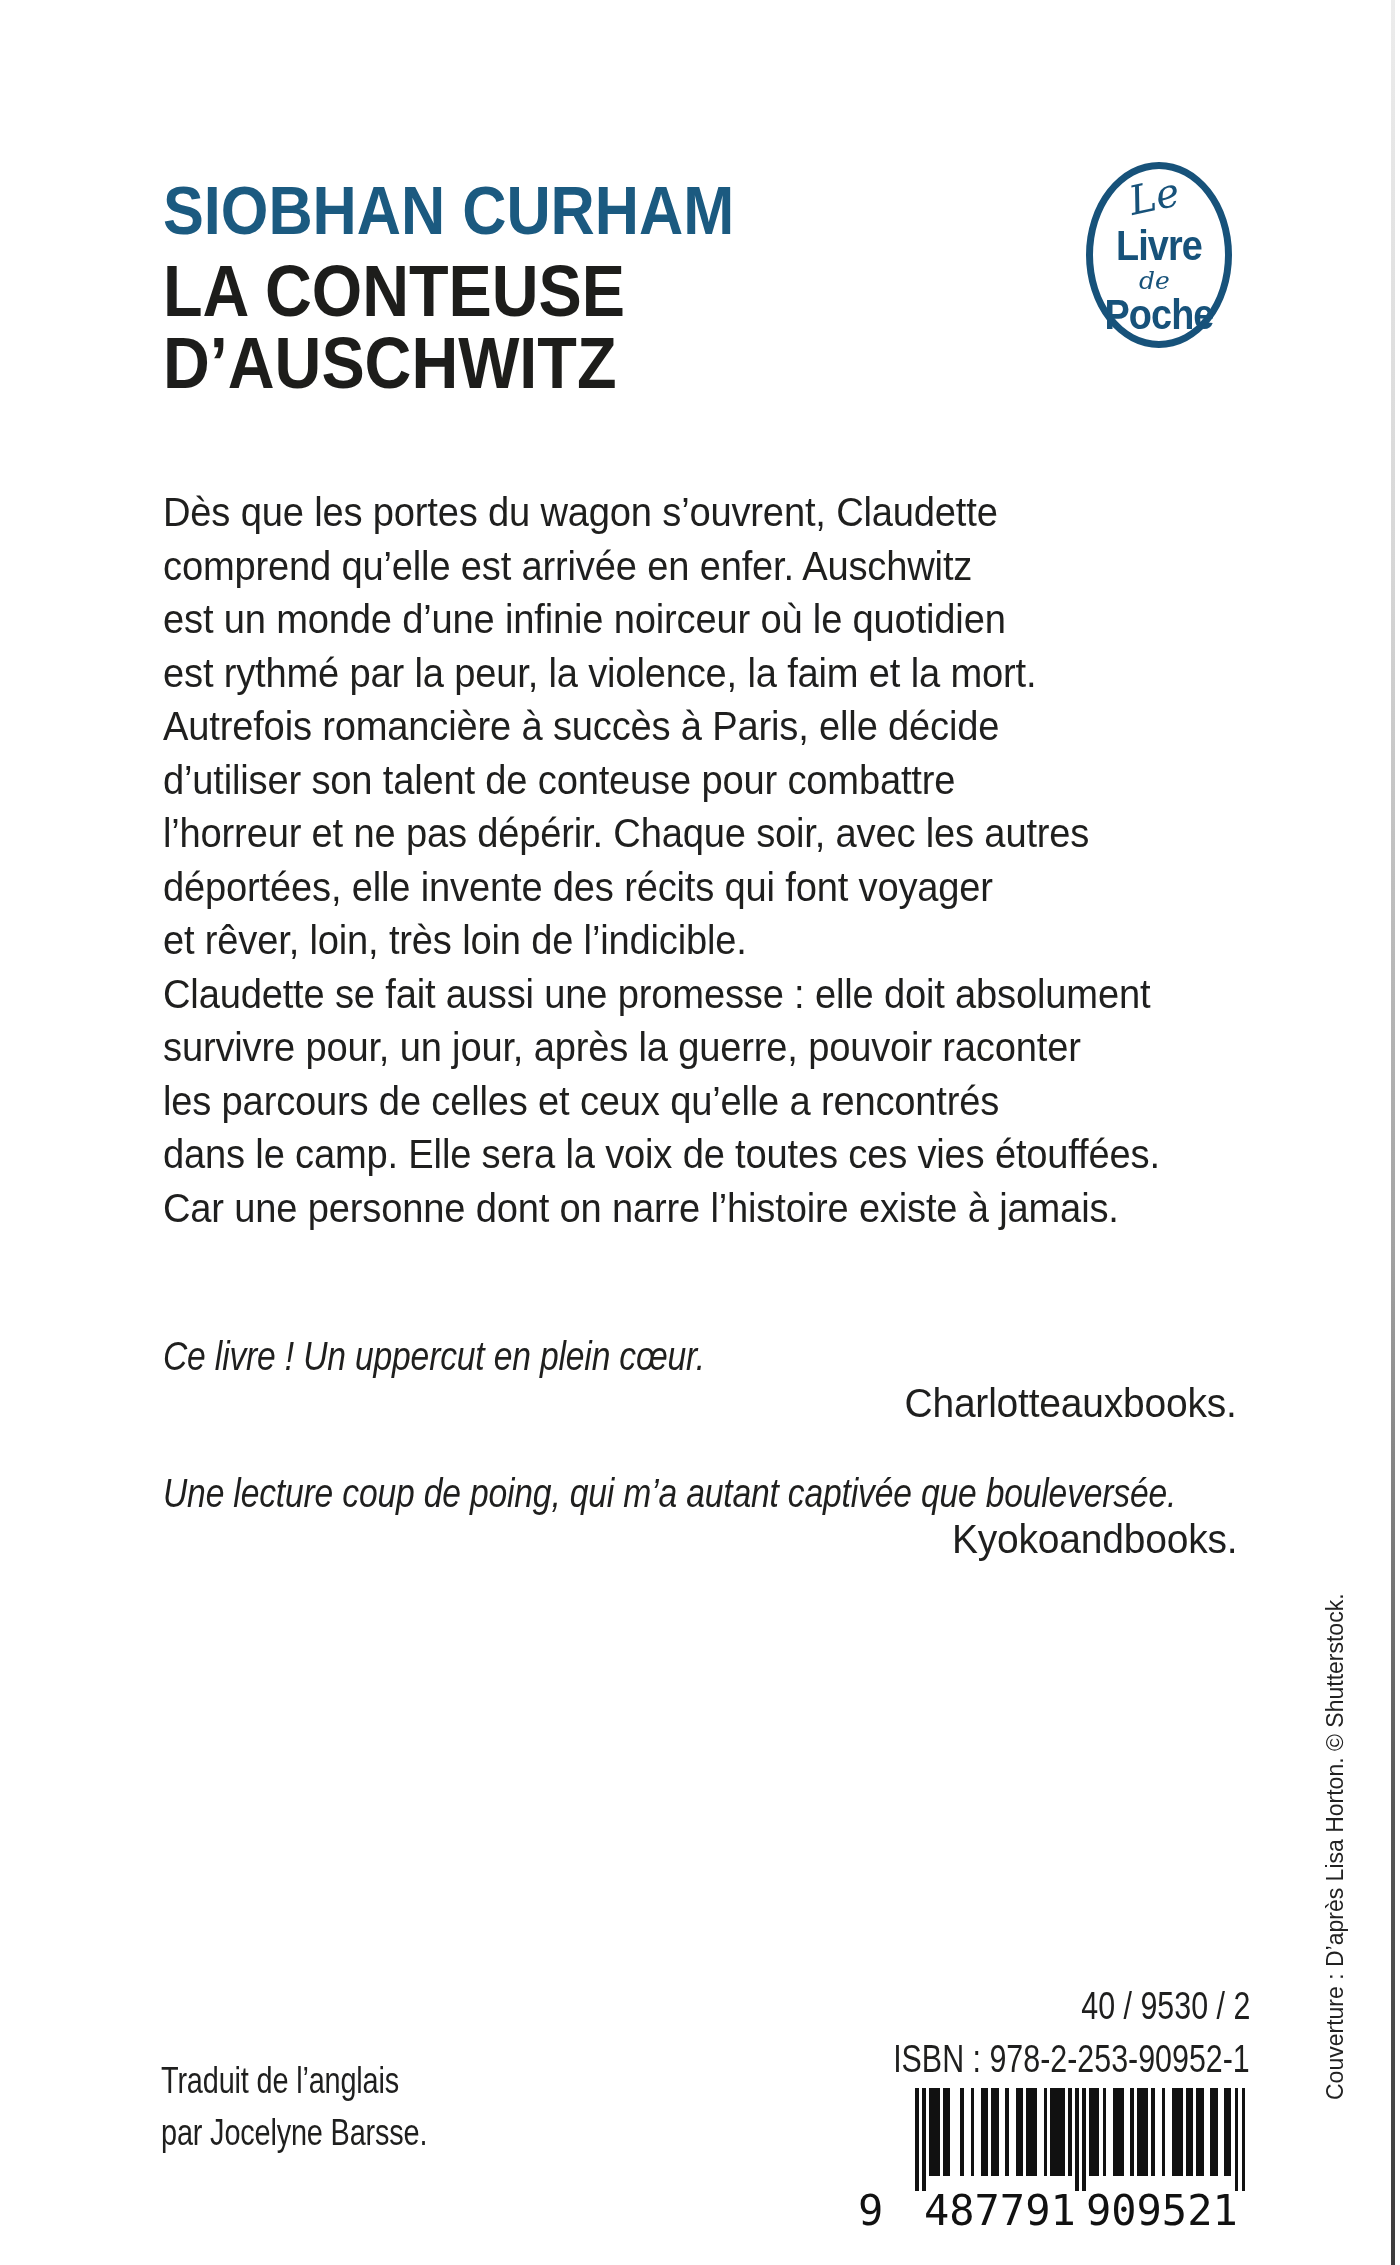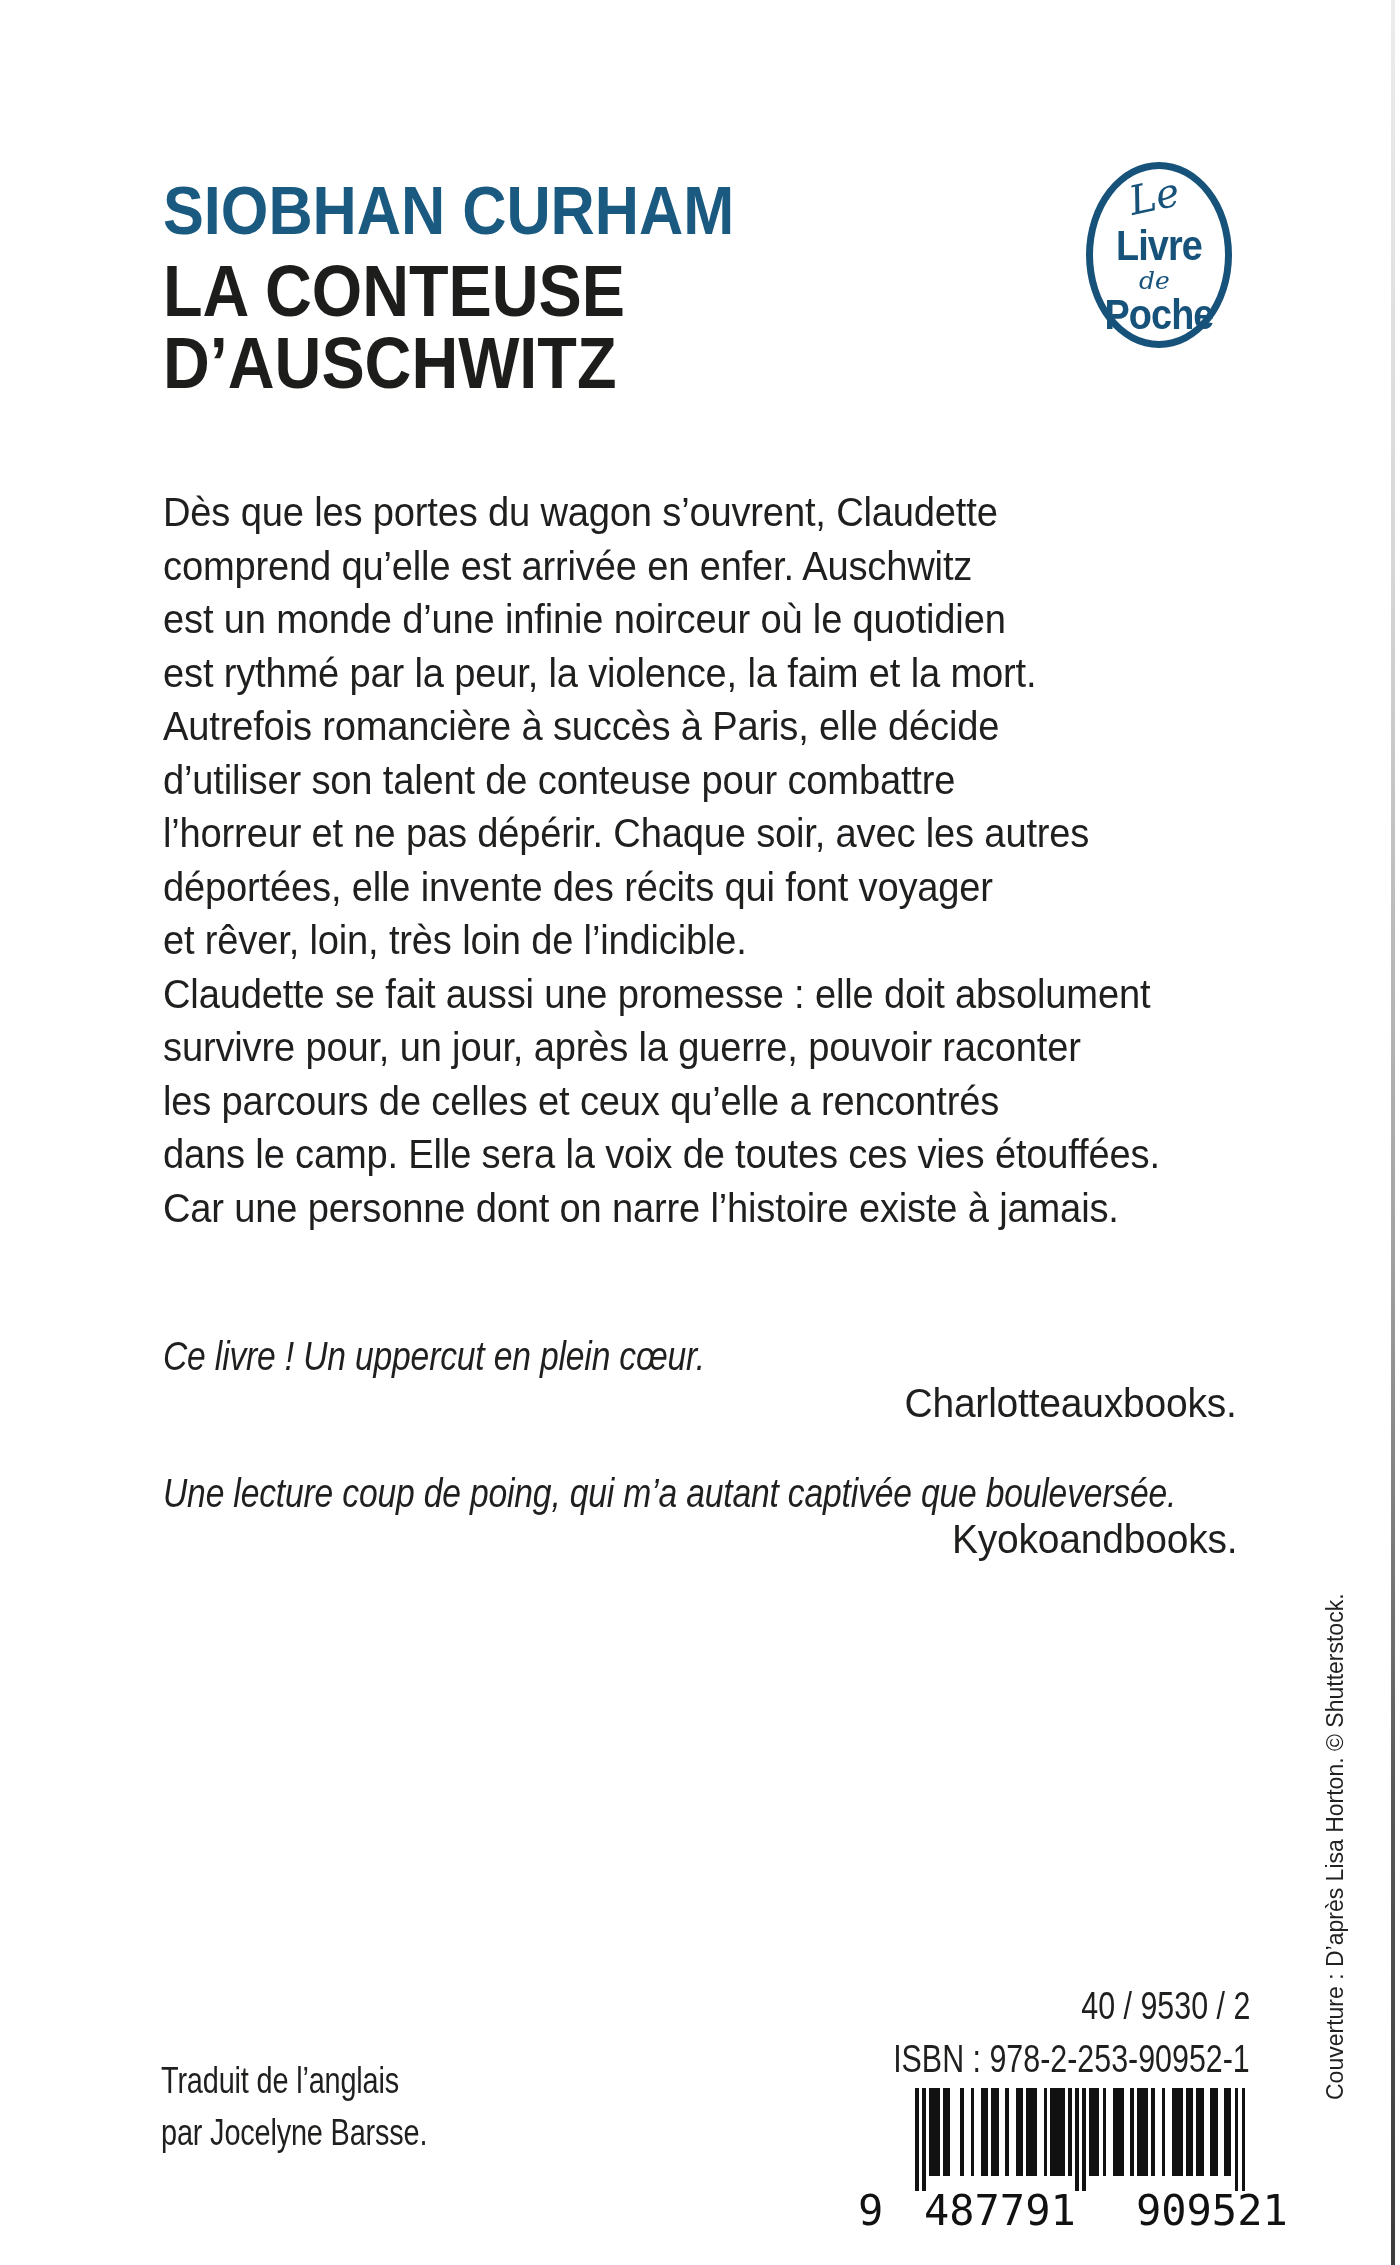--- a/index.html
+++ b/index.html
@@ -85,21 +85,21 @@
     font-size:38px;letter-spacing:0;
     transform:scaleX(.80);transform-origin:right top;
     white-space:nowrap;
   }
   
   .barcode{left:915px;top:2088px;width:330px;height:103px;}
   .barcode .bar{position:absolute;top:0;background:#111;}
   .ean-digit{font-family:"DejaVu Sans Mono",monospace;font-size:42px;color:#111;white-space:nowrap;}
   .ean-first{left:858px;top:2186px;}
   .ean-left{left:924px;top:2186px;}
-  .ean-right{left:1136px;top:2186px;}
+  .ean-right{left:1086px;top:2186px;}
   
   .translation{
     left:161px;top:2055px;
     font-size:37px;line-height:52px;letter-spacing:-.2px;
     transform:scaleX(.78);transform-origin:left top;
     white-space:pre-line;
   }
   
   .page-edge{
     left:1391px;top:0;width:4px;height:2265px;

